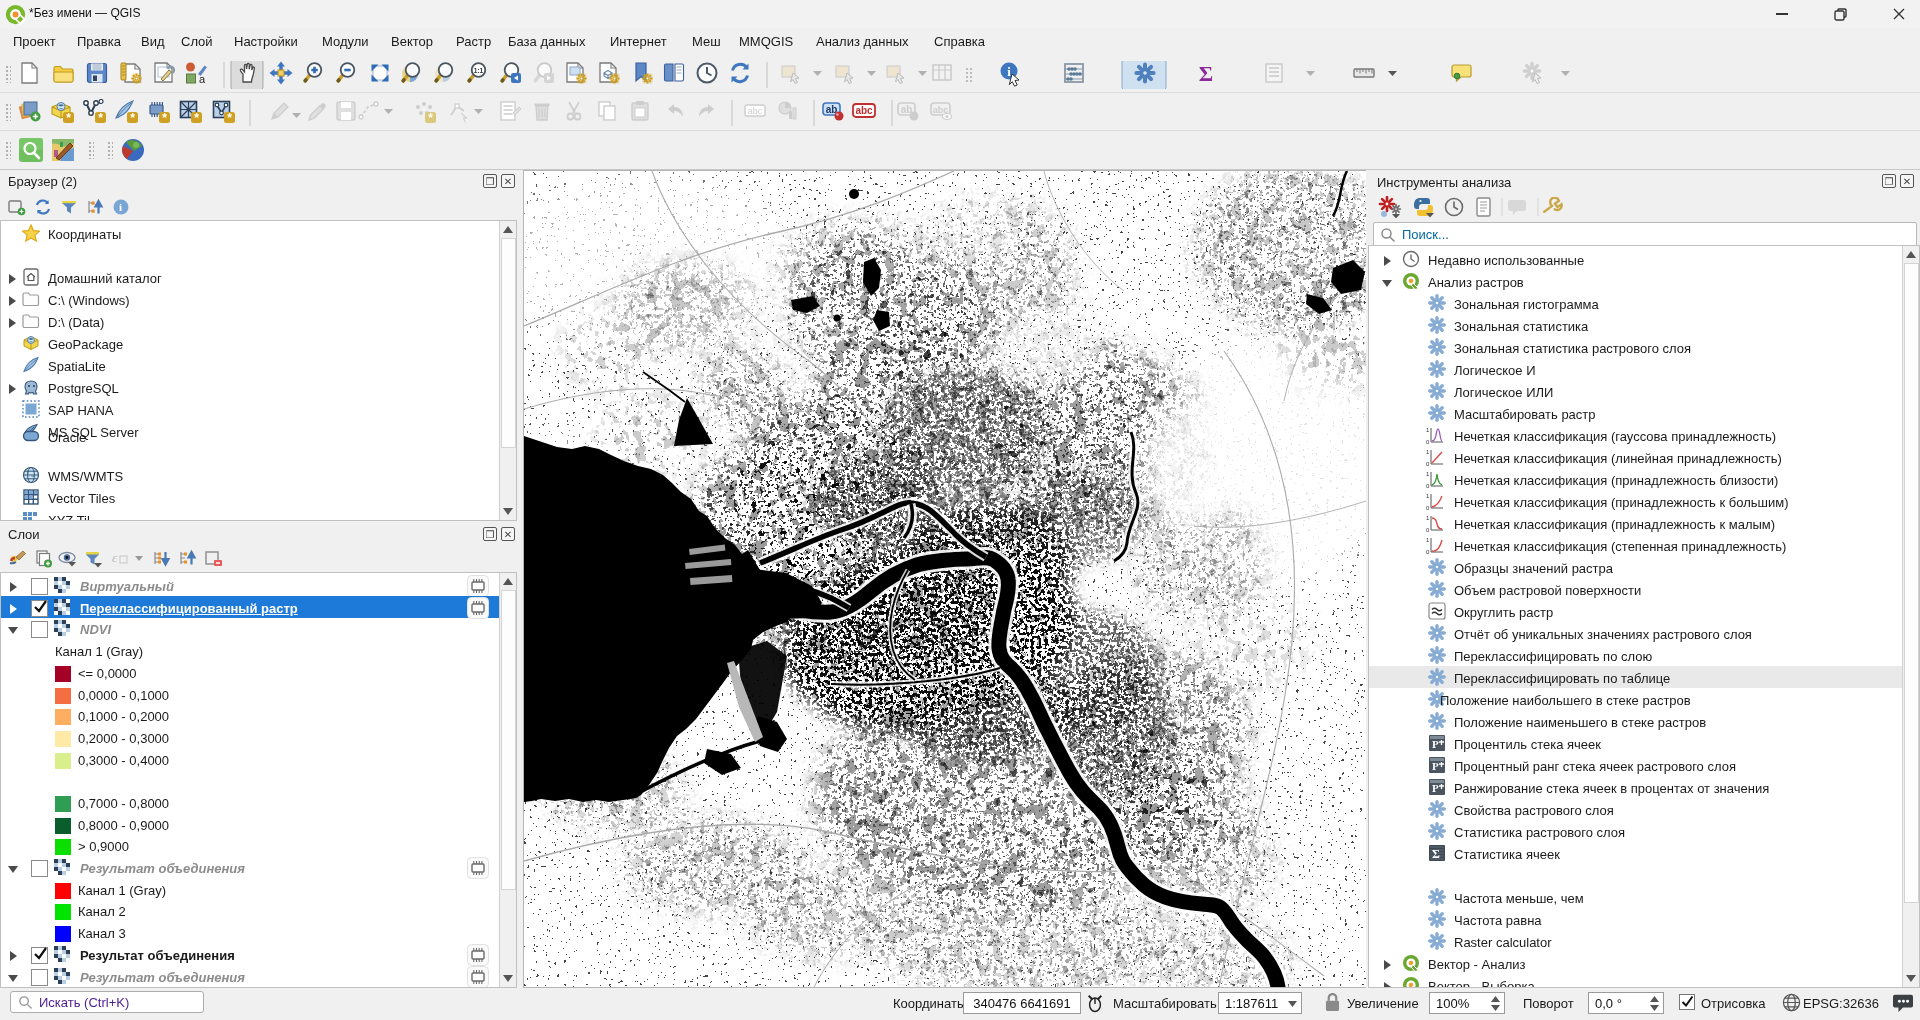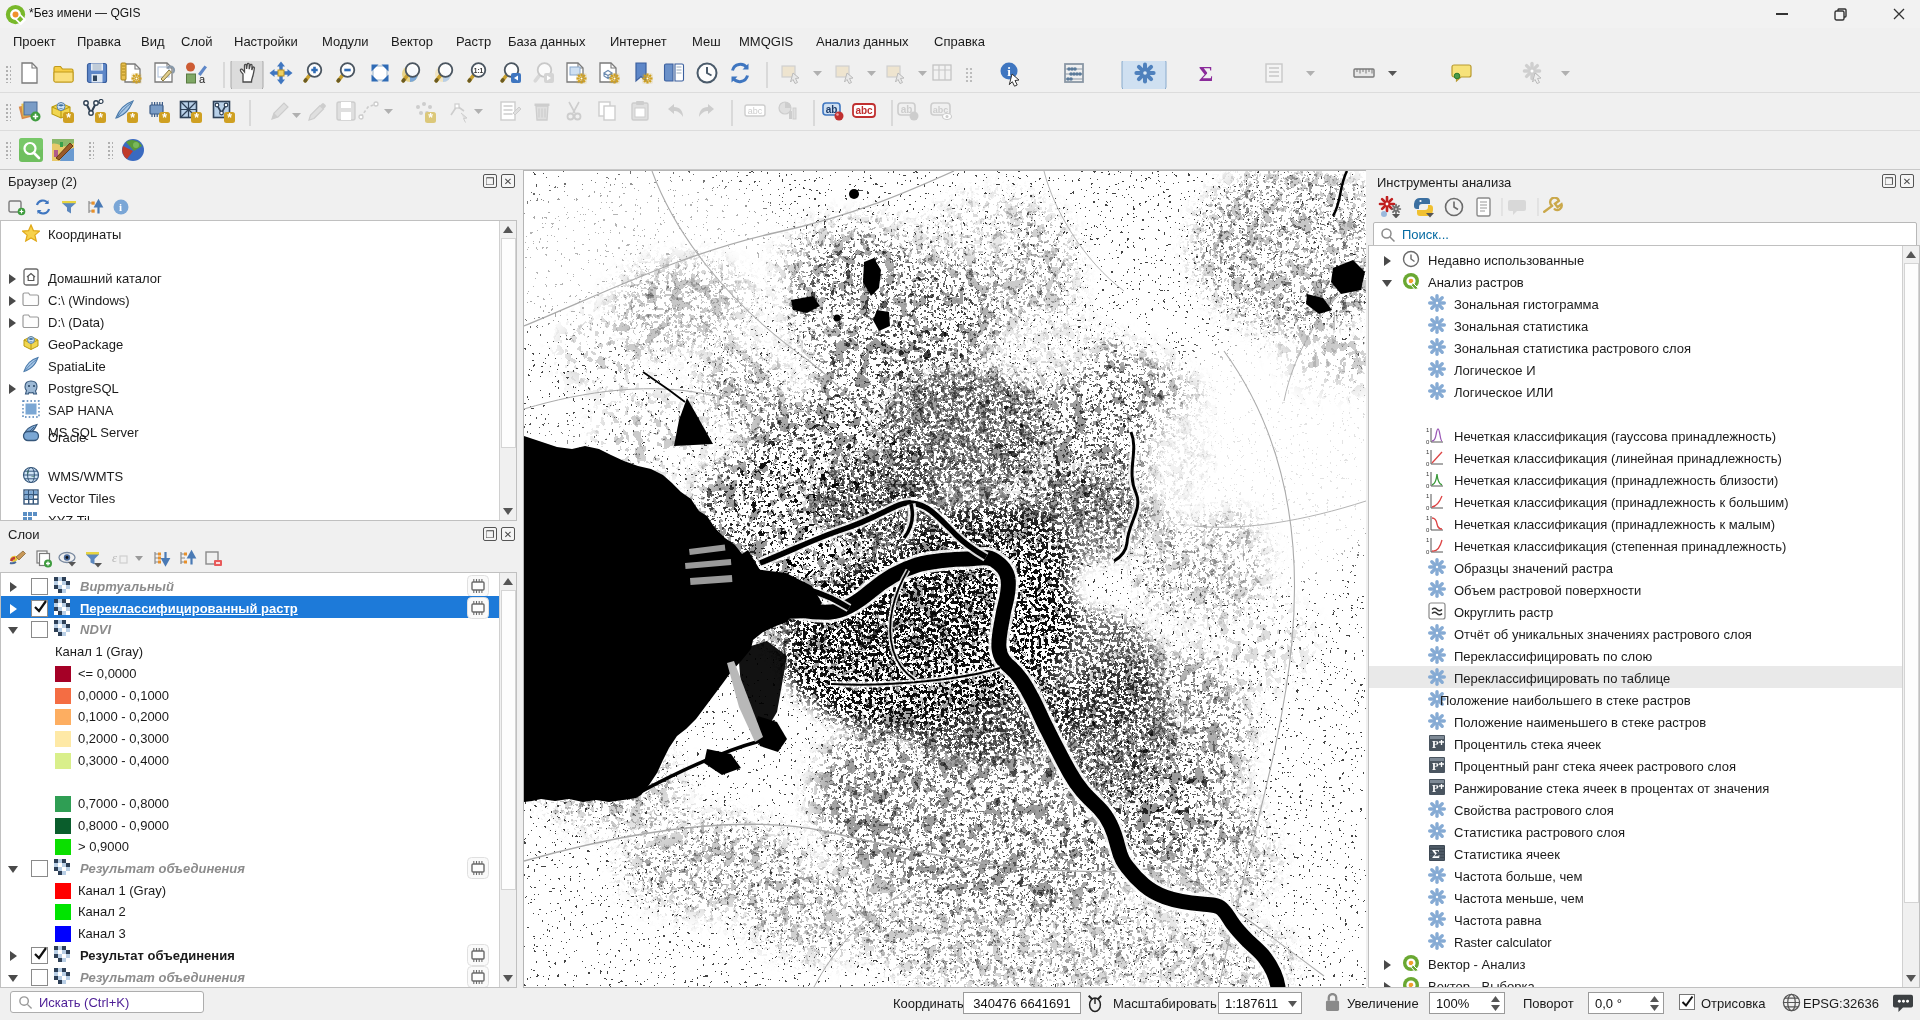--- a/index.html
+++ b/index.html
@@ -1379,266 +1379,266 @@
               <line x1="7.4" y1="10.6" x2="3.8" y2="14.2" stroke="#86abd4" stroke-width="3.4" stroke-linecap="round"></line>
               <line x1="6.8" y1="9.0" x2="1.7" y2="9.0" stroke="#86abd4" stroke-width="3.4" stroke-linecap="round"></line>
               <line x1="7.4" y1="7.4" x2="3.8" y2="3.8" stroke="#86abd4" stroke-width="3.4" stroke-linecap="round"></line>
               <line x1="9.0" y1="6.8" x2="9.0" y2="1.7" stroke="#86abd4" stroke-width="3.4" stroke-linecap="round"></line>
               <line x1="10.6" y1="7.4" x2="14.2" y2="3.8" stroke="#86abd4" stroke-width="3.4" stroke-linecap="round"></line>
               <circle cx="9" cy="9" r="2.6" fill="#86abd4"></circle>
               <circle cx="9" cy="9" r="1.2" fill="#fff"></circle>
             </svg>
             <span class="lbl" style="left:85px">Логическое ИЛИ</span>
           </div>
-          <div class="trow" style="top:180px;width:100%">
-            <svg style="position:absolute;left:57px;top:0px" width="19" height="19" viewBox="0 0 19 19">
-              <text x="0" y="6" font-size="6" fill="#333" font-family="Liberation Sans">1</text>
-              <text x="0" y="18" font-size="6" fill="#333" font-family="Liberation Sans">0</text>
-              <path d="M5 2 V16 H17" fill="none" stroke="#555" stroke-width="1"></path>
-              <path d="M6 15 q3 0 4 -6 q1 -6 2 -6 q1 0 2 6 q1 6 2 6" fill="none" stroke="#9b59b6" stroke-width="1.3"></path>
-            </svg>
-            <span class="lbl" style="left:85px">Нечеткая классификация (гауссова принадлежность)</span>
-          </div>
-          <div class="trow" style="top:202px;width:100%">
-            <svg style="position:absolute;left:57px;top:0px" width="19" height="19" viewBox="0 0 19 19">
-              <text x="0" y="6" font-size="6" fill="#333" font-family="Liberation Sans">1</text>
-              <text x="0" y="18" font-size="6" fill="#333" font-family="Liberation Sans">0</text>
-              <path d="M5 2 V16 H17" fill="none" stroke="#555" stroke-width="1"></path>
-              <path d="M6 15 L16 4" fill="none" stroke="#d44" stroke-width="1.3"></path>
-            </svg>
-            <span class="lbl" style="left:85px">Нечеткая классификация (линейная принадлежность)</span>
-          </div>
-          <div class="trow" style="top:224px;width:100%">
-            <svg style="position:absolute;left:57px;top:0px" width="19" height="19" viewBox="0 0 19 19">
-              <text x="0" y="6" font-size="6" fill="#333" font-family="Liberation Sans">1</text>
-              <text x="0" y="18" font-size="6" fill="#333" font-family="Liberation Sans">0</text>
-              <path d="M5 2 V16 H17" fill="none" stroke="#555" stroke-width="1"></path>
-              <path d="M6 15 q4 -1 5 -11 q1 10 5 11" fill="none" stroke="#3a9a3a" stroke-width="1.3"></path>
-            </svg>
-            <span class="lbl" style="left:85px">Нечеткая классификация (принадлежность близости)</span>
-          </div>
-          <div class="trow" style="top:246px;width:100%">
-            <svg style="position:absolute;left:57px;top:0px" width="19" height="19" viewBox="0 0 19 19">
-              <text x="0" y="6" font-size="6" fill="#333" font-family="Liberation Sans">1</text>
-              <text x="0" y="18" font-size="6" fill="#333" font-family="Liberation Sans">0</text>
-              <path d="M5 2 V16 H17" fill="none" stroke="#555" stroke-width="1"></path>
-              <path d="M6 15 q6 -1 10 -11" fill="none" stroke="#d44" stroke-width="1.3"></path>
-            </svg>
-            <span class="lbl" style="left:85px">Нечеткая классификация (принадлежность к большим)</span>
-          </div>
-          <div class="trow" style="top:268px;width:100%">
-            <svg style="position:absolute;left:57px;top:0px" width="19" height="19" viewBox="0 0 19 19">
-              <text x="0" y="6" font-size="6" fill="#333" font-family="Liberation Sans">1</text>
-              <text x="0" y="18" font-size="6" fill="#333" font-family="Liberation Sans">0</text>
-              <path d="M5 2 V16 H17" fill="none" stroke="#555" stroke-width="1"></path>
-              <path d="M6 4 q4 0 5 6 q1 5 5 5" fill="none" stroke="#d44" stroke-width="1.3"></path>
-            </svg>
-            <span class="lbl" style="left:85px">Нечеткая классификация (принадлежность к малым)</span>
-          </div>
-          <div class="trow" style="top:290px;width:100%">
-            <svg style="position:absolute;left:57px;top:0px" width="19" height="19" viewBox="0 0 19 19">
-              <text x="0" y="6" font-size="6" fill="#333" font-family="Liberation Sans">1</text>
-              <text x="0" y="18" font-size="6" fill="#333" font-family="Liberation Sans">0</text>
-              <path d="M5 2 V16 H17" fill="none" stroke="#555" stroke-width="1"></path>
-              <path d="M6 15 q7 1 10 -11" fill="none" stroke="#d44" stroke-width="1.3"></path>
-            </svg>
-            <span class="lbl" style="left:85px">Нечеткая классификация (степенная принадлежность)</span>
-          </div>
-          <div class="trow" style="top:312px;width:100%">
+          <div class="trow" style="top:158px;width:100%">
             <svg style="position:absolute;left:59px;top:0px" width="18" height="18" viewBox="0 0 18 18">
               <line x1="11.2" y1="9.0" x2="16.3" y2="9.0" stroke="#86abd4" stroke-width="3.4" stroke-linecap="round"></line>
               <line x1="10.6" y1="10.6" x2="14.2" y2="14.2" stroke="#86abd4" stroke-width="3.4" stroke-linecap="round"></line>
               <line x1="9.0" y1="11.2" x2="9.0" y2="16.3" stroke="#86abd4" stroke-width="3.4" stroke-linecap="round"></line>
               <line x1="7.4" y1="10.6" x2="3.8" y2="14.2" stroke="#86abd4" stroke-width="3.4" stroke-linecap="round"></line>
               <line x1="6.8" y1="9.0" x2="1.7" y2="9.0" stroke="#86abd4" stroke-width="3.4" stroke-linecap="round"></line>
               <line x1="7.4" y1="7.4" x2="3.8" y2="3.8" stroke="#86abd4" stroke-width="3.4" stroke-linecap="round"></line>
               <line x1="9.0" y1="6.8" x2="9.0" y2="1.7" stroke="#86abd4" stroke-width="3.4" stroke-linecap="round"></line>
               <line x1="10.6" y1="7.4" x2="14.2" y2="3.8" stroke="#86abd4" stroke-width="3.4" stroke-linecap="round"></line>
               <circle cx="9" cy="9" r="2.6" fill="#86abd4"></circle>
               <circle cx="9" cy="9" r="1.2" fill="#fff"></circle>
             </svg>
-            <span class="lbl" style="left:85px">Образцы значений растра</span>
-          </div>
-          <div class="trow" style="top:334px;width:100%">
+            <span class="lbl" style="left:85px">Масштабировать растр</span>
+          </div>
+          <div class="trow" style="top:180px;width:100%">
+            <svg style="position:absolute;left:57px;top:0px" width="19" height="19" viewBox="0 0 19 19">
+              <text x="0" y="6" font-size="6" fill="#333" font-family="Liberation Sans">1</text>
+              <text x="0" y="18" font-size="6" fill="#333" font-family="Liberation Sans">0</text>
+              <path d="M5 2 V16 H17" fill="none" stroke="#555" stroke-width="1"></path>
+              <path d="M6 15 q3 0 4 -6 q1 -6 2 -6 q1 0 2 6 q1 6 2 6" fill="none" stroke="#9b59b6" stroke-width="1.3"></path>
+            </svg>
+            <span class="lbl" style="left:85px">Нечеткая классификация (гауссова принадлежность)</span>
+          </div>
+          <div class="trow" style="top:202px;width:100%">
+            <svg style="position:absolute;left:57px;top:0px" width="19" height="19" viewBox="0 0 19 19">
+              <text x="0" y="6" font-size="6" fill="#333" font-family="Liberation Sans">1</text>
+              <text x="0" y="18" font-size="6" fill="#333" font-family="Liberation Sans">0</text>
+              <path d="M5 2 V16 H17" fill="none" stroke="#555" stroke-width="1"></path>
+              <path d="M6 15 L16 4" fill="none" stroke="#d44" stroke-width="1.3"></path>
+            </svg>
+            <span class="lbl" style="left:85px">Нечеткая классификация (линейная принадлежность)</span>
+          </div>
+          <div class="trow" style="top:224px;width:100%">
+            <svg style="position:absolute;left:57px;top:0px" width="19" height="19" viewBox="0 0 19 19">
+              <text x="0" y="6" font-size="6" fill="#333" font-family="Liberation Sans">1</text>
+              <text x="0" y="18" font-size="6" fill="#333" font-family="Liberation Sans">0</text>
+              <path d="M5 2 V16 H17" fill="none" stroke="#555" stroke-width="1"></path>
+              <path d="M6 15 q4 -1 5 -11 q1 10 5 11" fill="none" stroke="#3a9a3a" stroke-width="1.3"></path>
+            </svg>
+            <span class="lbl" style="left:85px">Нечеткая классификация (принадлежность близости)</span>
+          </div>
+          <div class="trow" style="top:246px;width:100%">
+            <svg style="position:absolute;left:57px;top:0px" width="19" height="19" viewBox="0 0 19 19">
+              <text x="0" y="6" font-size="6" fill="#333" font-family="Liberation Sans">1</text>
+              <text x="0" y="18" font-size="6" fill="#333" font-family="Liberation Sans">0</text>
+              <path d="M5 2 V16 H17" fill="none" stroke="#555" stroke-width="1"></path>
+              <path d="M6 15 q6 -1 10 -11" fill="none" stroke="#d44" stroke-width="1.3"></path>
+            </svg>
+            <span class="lbl" style="left:85px">Нечеткая классификация (принадлежность к большим)</span>
+          </div>
+          <div class="trow" style="top:268px;width:100%">
+            <svg style="position:absolute;left:57px;top:0px" width="19" height="19" viewBox="0 0 19 19">
+              <text x="0" y="6" font-size="6" fill="#333" font-family="Liberation Sans">1</text>
+              <text x="0" y="18" font-size="6" fill="#333" font-family="Liberation Sans">0</text>
+              <path d="M5 2 V16 H17" fill="none" stroke="#555" stroke-width="1"></path>
+              <path d="M6 4 q4 0 5 6 q1 5 5 5" fill="none" stroke="#d44" stroke-width="1.3"></path>
+            </svg>
+            <span class="lbl" style="left:85px">Нечеткая классификация (принадлежность к малым)</span>
+          </div>
+          <div class="trow" style="top:290px;width:100%">
+            <svg style="position:absolute;left:57px;top:0px" width="19" height="19" viewBox="0 0 19 19">
+              <text x="0" y="6" font-size="6" fill="#333" font-family="Liberation Sans">1</text>
+              <text x="0" y="18" font-size="6" fill="#333" font-family="Liberation Sans">0</text>
+              <path d="M5 2 V16 H17" fill="none" stroke="#555" stroke-width="1"></path>
+              <path d="M6 15 q7 1 10 -11" fill="none" stroke="#d44" stroke-width="1.3"></path>
+            </svg>
+            <span class="lbl" style="left:85px">Нечеткая классификация (степенная принадлежность)</span>
+          </div>
+          <div class="trow" style="top:312px;width:100%">
             <svg style="position:absolute;left:59px;top:0px" width="18" height="18" viewBox="0 0 18 18">
               <line x1="11.2" y1="9.0" x2="16.3" y2="9.0" stroke="#86abd4" stroke-width="3.4" stroke-linecap="round"></line>
               <line x1="10.6" y1="10.6" x2="14.2" y2="14.2" stroke="#86abd4" stroke-width="3.4" stroke-linecap="round"></line>
               <line x1="9.0" y1="11.2" x2="9.0" y2="16.3" stroke="#86abd4" stroke-width="3.4" stroke-linecap="round"></line>
               <line x1="7.4" y1="10.6" x2="3.8" y2="14.2" stroke="#86abd4" stroke-width="3.4" stroke-linecap="round"></line>
               <line x1="6.8" y1="9.0" x2="1.7" y2="9.0" stroke="#86abd4" stroke-width="3.4" stroke-linecap="round"></line>
               <line x1="7.4" y1="7.4" x2="3.8" y2="3.8" stroke="#86abd4" stroke-width="3.4" stroke-linecap="round"></line>
               <line x1="9.0" y1="6.8" x2="9.0" y2="1.7" stroke="#86abd4" stroke-width="3.4" stroke-linecap="round"></line>
               <line x1="10.6" y1="7.4" x2="14.2" y2="3.8" stroke="#86abd4" stroke-width="3.4" stroke-linecap="round"></line>
               <circle cx="9" cy="9" r="2.6" fill="#86abd4"></circle>
               <circle cx="9" cy="9" r="1.2" fill="#fff"></circle>
             </svg>
-            <span class="lbl" style="left:85px">Объем растровой поверхности</span>
-          </div>
-          <div class="trow" style="top:356px;width:100%">
-            <svg style="position:absolute;left:59px;top:0px" width="18" height="18" viewBox="0 0 18 18">
-              <rect x="1" y="1" width="16" height="16" rx="2" fill="#fff" stroke="#888" stroke-width="1.2"></rect>
-              <path d="M4 7.5 q2.5 -2.5 5 0 q2.5 2.5 5 0 M4 11.5 q2.5 -2.5 5 0 q2.5 2.5 5 0" fill="none" stroke="#333" stroke-width="1.5"></path>
-            </svg>
-            <span class="lbl" style="left:85px">Округлить растр</span>
-          </div>
-          <div class="trow" style="top:378px;width:100%">
+            <span class="lbl" style="left:85px">Образцы значений растра</span>
+          </div>
+          <div class="trow" style="top:334px;width:100%">
             <svg style="position:absolute;left:59px;top:0px" width="18" height="18" viewBox="0 0 18 18">
               <line x1="11.2" y1="9.0" x2="16.3" y2="9.0" stroke="#86abd4" stroke-width="3.4" stroke-linecap="round"></line>
               <line x1="10.6" y1="10.6" x2="14.2" y2="14.2" stroke="#86abd4" stroke-width="3.4" stroke-linecap="round"></line>
               <line x1="9.0" y1="11.2" x2="9.0" y2="16.3" stroke="#86abd4" stroke-width="3.4" stroke-linecap="round"></line>
               <line x1="7.4" y1="10.6" x2="3.8" y2="14.2" stroke="#86abd4" stroke-width="3.4" stroke-linecap="round"></line>
               <line x1="6.8" y1="9.0" x2="1.7" y2="9.0" stroke="#86abd4" stroke-width="3.4" stroke-linecap="round"></line>
               <line x1="7.4" y1="7.4" x2="3.8" y2="3.8" stroke="#86abd4" stroke-width="3.4" stroke-linecap="round"></line>
               <line x1="9.0" y1="6.8" x2="9.0" y2="1.7" stroke="#86abd4" stroke-width="3.4" stroke-linecap="round"></line>
               <line x1="10.6" y1="7.4" x2="14.2" y2="3.8" stroke="#86abd4" stroke-width="3.4" stroke-linecap="round"></line>
               <circle cx="9" cy="9" r="2.6" fill="#86abd4"></circle>
               <circle cx="9" cy="9" r="1.2" fill="#fff"></circle>
             </svg>
-            <span class="lbl" style="left:85px">Отчёт об уникальных значениях растрового слоя</span>
-          </div>
-          <div class="trow" style="top:400px;width:100%">
+            <span class="lbl" style="left:85px">Объем растровой поверхности</span>
+          </div>
+          <div class="trow" style="top:356px;width:100%">
+            <svg style="position:absolute;left:59px;top:0px" width="18" height="18" viewBox="0 0 18 18">
+              <rect x="1" y="1" width="16" height="16" rx="2" fill="#fff" stroke="#888" stroke-width="1.2"></rect>
+              <path d="M4 7.5 q2.5 -2.5 5 0 q2.5 2.5 5 0 M4 11.5 q2.5 -2.5 5 0 q2.5 2.5 5 0" fill="none" stroke="#333" stroke-width="1.5"></path>
+            </svg>
+            <span class="lbl" style="left:85px">Округлить растр</span>
+          </div>
+          <div class="trow" style="top:378px;width:100%">
             <svg style="position:absolute;left:59px;top:0px" width="18" height="18" viewBox="0 0 18 18">
               <line x1="11.2" y1="9.0" x2="16.3" y2="9.0" stroke="#86abd4" stroke-width="3.4" stroke-linecap="round"></line>
               <line x1="10.6" y1="10.6" x2="14.2" y2="14.2" stroke="#86abd4" stroke-width="3.4" stroke-linecap="round"></line>
               <line x1="9.0" y1="11.2" x2="9.0" y2="16.3" stroke="#86abd4" stroke-width="3.4" stroke-linecap="round"></line>
               <line x1="7.4" y1="10.6" x2="3.8" y2="14.2" stroke="#86abd4" stroke-width="3.4" stroke-linecap="round"></line>
               <line x1="6.8" y1="9.0" x2="1.7" y2="9.0" stroke="#86abd4" stroke-width="3.4" stroke-linecap="round"></line>
               <line x1="7.4" y1="7.4" x2="3.8" y2="3.8" stroke="#86abd4" stroke-width="3.4" stroke-linecap="round"></line>
               <line x1="9.0" y1="6.8" x2="9.0" y2="1.7" stroke="#86abd4" stroke-width="3.4" stroke-linecap="round"></line>
               <line x1="10.6" y1="7.4" x2="14.2" y2="3.8" stroke="#86abd4" stroke-width="3.4" stroke-linecap="round"></line>
               <circle cx="9" cy="9" r="2.6" fill="#86abd4"></circle>
               <circle cx="9" cy="9" r="1.2" fill="#fff"></circle>
             </svg>
-            <span class="lbl" style="left:85px">Переклассифицировать по слою</span>
-          </div>
-          <div style="position:absolute;left:0;top:420px;width:535px;height:22px;background:#e9e9e9"></div>
-          <div class="trow" style="top:422px;width:100%">
+            <span class="lbl" style="left:85px">Отчёт об уникальных значениях растрового слоя</span>
+          </div>
+          <div class="trow" style="top:400px;width:100%">
             <svg style="position:absolute;left:59px;top:0px" width="18" height="18" viewBox="0 0 18 18">
               <line x1="11.2" y1="9.0" x2="16.3" y2="9.0" stroke="#86abd4" stroke-width="3.4" stroke-linecap="round"></line>
               <line x1="10.6" y1="10.6" x2="14.2" y2="14.2" stroke="#86abd4" stroke-width="3.4" stroke-linecap="round"></line>
               <line x1="9.0" y1="11.2" x2="9.0" y2="16.3" stroke="#86abd4" stroke-width="3.4" stroke-linecap="round"></line>
               <line x1="7.4" y1="10.6" x2="3.8" y2="14.2" stroke="#86abd4" stroke-width="3.4" stroke-linecap="round"></line>
               <line x1="6.8" y1="9.0" x2="1.7" y2="9.0" stroke="#86abd4" stroke-width="3.4" stroke-linecap="round"></line>
               <line x1="7.4" y1="7.4" x2="3.8" y2="3.8" stroke="#86abd4" stroke-width="3.4" stroke-linecap="round"></line>
               <line x1="9.0" y1="6.8" x2="9.0" y2="1.7" stroke="#86abd4" stroke-width="3.4" stroke-linecap="round"></line>
               <line x1="10.6" y1="7.4" x2="14.2" y2="3.8" stroke="#86abd4" stroke-width="3.4" stroke-linecap="round"></line>
               <circle cx="9" cy="9" r="2.6" fill="#86abd4"></circle>
               <circle cx="9" cy="9" r="1.2" fill="#fff"></circle>
             </svg>
-            <span class="lbl" style="left:85px">Переклассифицировать по таблице</span>
-          </div>
-          <div class="trow" style="top:444px;width:100%">
+            <span class="lbl" style="left:85px">Переклассифицировать по слою</span>
+          </div>
+          <div style="position:absolute;left:0;top:420px;width:535px;height:22px;background:#e9e9e9"></div>
+          <div class="trow" style="top:422px;width:100%">
             <svg style="position:absolute;left:59px;top:0px" width="18" height="18" viewBox="0 0 18 18">
               <line x1="11.2" y1="9.0" x2="16.3" y2="9.0" stroke="#86abd4" stroke-width="3.4" stroke-linecap="round"></line>
               <line x1="10.6" y1="10.6" x2="14.2" y2="14.2" stroke="#86abd4" stroke-width="3.4" stroke-linecap="round"></line>
               <line x1="9.0" y1="11.2" x2="9.0" y2="16.3" stroke="#86abd4" stroke-width="3.4" stroke-linecap="round"></line>
               <line x1="7.4" y1="10.6" x2="3.8" y2="14.2" stroke="#86abd4" stroke-width="3.4" stroke-linecap="round"></line>
               <line x1="6.8" y1="9.0" x2="1.7" y2="9.0" stroke="#86abd4" stroke-width="3.4" stroke-linecap="round"></line>
               <line x1="7.4" y1="7.4" x2="3.8" y2="3.8" stroke="#86abd4" stroke-width="3.4" stroke-linecap="round"></line>
               <line x1="9.0" y1="6.8" x2="9.0" y2="1.7" stroke="#86abd4" stroke-width="3.4" stroke-linecap="round"></line>
               <line x1="10.6" y1="7.4" x2="14.2" y2="3.8" stroke="#86abd4" stroke-width="3.4" stroke-linecap="round"></line>
               <circle cx="9" cy="9" r="2.6" fill="#86abd4"></circle>
               <circle cx="9" cy="9" r="1.2" fill="#fff"></circle>
             </svg>
-            <span class="lbl" style="left:71px">Положение наибольшего в стеке растров</span>
-          </div>
-          <div class="trow" style="top:466px;width:100%">
+            <span class="lbl" style="left:85px">Переклассифицировать по таблице</span>
+          </div>
+          <div class="trow" style="top:444px;width:100%">
             <svg style="position:absolute;left:59px;top:0px" width="18" height="18" viewBox="0 0 18 18">
               <line x1="11.2" y1="9.0" x2="16.3" y2="9.0" stroke="#86abd4" stroke-width="3.4" stroke-linecap="round"></line>
               <line x1="10.6" y1="10.6" x2="14.2" y2="14.2" stroke="#86abd4" stroke-width="3.4" stroke-linecap="round"></line>
               <line x1="9.0" y1="11.2" x2="9.0" y2="16.3" stroke="#86abd4" stroke-width="3.4" stroke-linecap="round"></line>
               <line x1="7.4" y1="10.6" x2="3.8" y2="14.2" stroke="#86abd4" stroke-width="3.4" stroke-linecap="round"></line>
               <line x1="6.8" y1="9.0" x2="1.7" y2="9.0" stroke="#86abd4" stroke-width="3.4" stroke-linecap="round"></line>
               <line x1="7.4" y1="7.4" x2="3.8" y2="3.8" stroke="#86abd4" stroke-width="3.4" stroke-linecap="round"></line>
               <line x1="9.0" y1="6.8" x2="9.0" y2="1.7" stroke="#86abd4" stroke-width="3.4" stroke-linecap="round"></line>
               <line x1="10.6" y1="7.4" x2="14.2" y2="3.8" stroke="#86abd4" stroke-width="3.4" stroke-linecap="round"></line>
               <circle cx="9" cy="9" r="2.6" fill="#86abd4"></circle>
               <circle cx="9" cy="9" r="1.2" fill="#fff"></circle>
             </svg>
-            <span class="lbl" style="left:85px">Положение наименьшего в стеке растров</span>
-          </div>
-          <div class="trow" style="top:488px;width:100%">
-            <svg style="position:absolute;left:59px;top:0px" width="18" height="18" viewBox="0 0 18 18">
-              <rect x="1" y="1" width="16" height="16" rx="1" fill="#4a5560"></rect>
-              <rect x="2" y="2" width="14" height="3" fill="#7e8a96"></rect>
-              <text x="4" y="14" font-size="11" font-weight="bold" fill="#fff" font-family="Liberation Serif">P</text>
-              <path d="M11 8 h5 M13.5 6 v5" stroke="#fff" stroke-width="1.3"></path>
-            </svg>
-            <span class="lbl" style="left:85px">Процентиль стека ячеек</span>
-          </div>
-          <div class="trow" style="top:510px;width:100%">
-            <svg style="position:absolute;left:59px;top:0px" width="18" height="18" viewBox="0 0 18 18">
-              <rect x="1" y="1" width="16" height="16" rx="1" fill="#4a5560"></rect>
-              <rect x="2" y="2" width="14" height="3" fill="#7e8a96"></rect>
-              <text x="4" y="14" font-size="11" font-weight="bold" fill="#fff" font-family="Liberation Serif">P</text>
-              <path d="M11 8 h5 M13.5 6 v5" stroke="#fff" stroke-width="1.3"></path>
-            </svg>
-            <span class="lbl" style="left:85px">Процентный ранг стека ячеек растрового слоя</span>
-          </div>
-          <div class="trow" style="top:532px;width:100%">
-            <svg style="position:absolute;left:59px;top:0px" width="18" height="18" viewBox="0 0 18 18">
-              <rect x="1" y="1" width="16" height="16" rx="1" fill="#4a5560"></rect>
-              <rect x="2" y="2" width="14" height="3" fill="#7e8a96"></rect>
-              <text x="4" y="14" font-size="11" font-weight="bold" fill="#fff" font-family="Liberation Serif">P</text>
-              <path d="M11 8 h5 M13.5 6 v5" stroke="#fff" stroke-width="1.3"></path>
-            </svg>
-            <span class="lbl" style="left:85px">Ранжирование стека ячеек в процентах от значения</span>
-          </div>
-          <div class="trow" style="top:554px;width:100%">
+            <span class="lbl" style="left:71px">Положение наибольшего в стеке растров</span>
+          </div>
+          <div class="trow" style="top:466px;width:100%">
             <svg style="position:absolute;left:59px;top:0px" width="18" height="18" viewBox="0 0 18 18">
               <line x1="11.2" y1="9.0" x2="16.3" y2="9.0" stroke="#86abd4" stroke-width="3.4" stroke-linecap="round"></line>
               <line x1="10.6" y1="10.6" x2="14.2" y2="14.2" stroke="#86abd4" stroke-width="3.4" stroke-linecap="round"></line>
               <line x1="9.0" y1="11.2" x2="9.0" y2="16.3" stroke="#86abd4" stroke-width="3.4" stroke-linecap="round"></line>
               <line x1="7.4" y1="10.6" x2="3.8" y2="14.2" stroke="#86abd4" stroke-width="3.4" stroke-linecap="round"></line>
               <line x1="6.8" y1="9.0" x2="1.7" y2="9.0" stroke="#86abd4" stroke-width="3.4" stroke-linecap="round"></line>
               <line x1="7.4" y1="7.4" x2="3.8" y2="3.8" stroke="#86abd4" stroke-width="3.4" stroke-linecap="round"></line>
               <line x1="9.0" y1="6.8" x2="9.0" y2="1.7" stroke="#86abd4" stroke-width="3.4" stroke-linecap="round"></line>
               <line x1="10.6" y1="7.4" x2="14.2" y2="3.8" stroke="#86abd4" stroke-width="3.4" stroke-linecap="round"></line>
               <circle cx="9" cy="9" r="2.6" fill="#86abd4"></circle>
               <circle cx="9" cy="9" r="1.2" fill="#fff"></circle>
             </svg>
-            <span class="lbl" style="left:85px">Свойства растрового слоя</span>
-          </div>
-          <div class="trow" style="top:576px;width:100%">
+            <span class="lbl" style="left:85px">Положение наименьшего в стеке растров</span>
+          </div>
+          <div class="trow" style="top:488px;width:100%">
+            <svg style="position:absolute;left:59px;top:0px" width="18" height="18" viewBox="0 0 18 18">
+              <rect x="1" y="1" width="16" height="16" rx="1" fill="#4a5560"></rect>
+              <rect x="2" y="2" width="14" height="3" fill="#7e8a96"></rect>
+              <text x="4" y="14" font-size="11" font-weight="bold" fill="#fff" font-family="Liberation Serif">P</text>
+              <path d="M11 8 h5 M13.5 6 v5" stroke="#fff" stroke-width="1.3"></path>
+            </svg>
+            <span class="lbl" style="left:85px">Процентиль стека ячеек</span>
+          </div>
+          <div class="trow" style="top:510px;width:100%">
+            <svg style="position:absolute;left:59px;top:0px" width="18" height="18" viewBox="0 0 18 18">
+              <rect x="1" y="1" width="16" height="16" rx="1" fill="#4a5560"></rect>
+              <rect x="2" y="2" width="14" height="3" fill="#7e8a96"></rect>
+              <text x="4" y="14" font-size="11" font-weight="bold" fill="#fff" font-family="Liberation Serif">P</text>
+              <path d="M11 8 h5 M13.5 6 v5" stroke="#fff" stroke-width="1.3"></path>
+            </svg>
+            <span class="lbl" style="left:85px">Процентный ранг стека ячеек растрового слоя</span>
+          </div>
+          <div class="trow" style="top:532px;width:100%">
+            <svg style="position:absolute;left:59px;top:0px" width="18" height="18" viewBox="0 0 18 18">
+              <rect x="1" y="1" width="16" height="16" rx="1" fill="#4a5560"></rect>
+              <rect x="2" y="2" width="14" height="3" fill="#7e8a96"></rect>
+              <text x="4" y="14" font-size="11" font-weight="bold" fill="#fff" font-family="Liberation Serif">P</text>
+              <path d="M11 8 h5 M13.5 6 v5" stroke="#fff" stroke-width="1.3"></path>
+            </svg>
+            <span class="lbl" style="left:85px">Ранжирование стека ячеек в процентах от значения</span>
+          </div>
+          <div class="trow" style="top:554px;width:100%">
             <svg style="position:absolute;left:59px;top:0px" width="18" height="18" viewBox="0 0 18 18">
               <line x1="11.2" y1="9.0" x2="16.3" y2="9.0" stroke="#86abd4" stroke-width="3.4" stroke-linecap="round"></line>
               <line x1="10.6" y1="10.6" x2="14.2" y2="14.2" stroke="#86abd4" stroke-width="3.4" stroke-linecap="round"></line>
               <line x1="9.0" y1="11.2" x2="9.0" y2="16.3" stroke="#86abd4" stroke-width="3.4" stroke-linecap="round"></line>
               <line x1="7.4" y1="10.6" x2="3.8" y2="14.2" stroke="#86abd4" stroke-width="3.4" stroke-linecap="round"></line>
               <line x1="6.8" y1="9.0" x2="1.7" y2="9.0" stroke="#86abd4" stroke-width="3.4" stroke-linecap="round"></line>
               <line x1="7.4" y1="7.4" x2="3.8" y2="3.8" stroke="#86abd4" stroke-width="3.4" stroke-linecap="round"></line>
               <line x1="9.0" y1="6.8" x2="9.0" y2="1.7" stroke="#86abd4" stroke-width="3.4" stroke-linecap="round"></line>
               <line x1="10.6" y1="7.4" x2="14.2" y2="3.8" stroke="#86abd4" stroke-width="3.4" stroke-linecap="round"></line>
               <circle cx="9" cy="9" r="2.6" fill="#86abd4"></circle>
               <circle cx="9" cy="9" r="1.2" fill="#fff"></circle>
             </svg>
-            <span class="lbl" style="left:85px">Статистика растрового слоя</span>
-          </div>
-          <div class="trow" style="top:598px;width:100%">
-            <svg style="position:absolute;left:59px;top:0px" width="18" height="18" viewBox="0 0 18 18">
-              <rect x="1" y="1" width="16" height="16" rx="1" fill="#3e4954"></rect>
-              <path d="M2 3 h14 M2 6 h14 M2 9 h14 M2 12 h14 M2 15 h14" stroke="#5d6a76" stroke-width="1"></path>
-              <text x="4" y="14" font-size="12" font-weight="bold" fill="#fff" font-family="Liberation Serif">Σ</text>
-            </svg>
-            <span class="lbl" style="left:85px">Статистика ячеек</span>
-          </div>
-          <div class="trow" style="top:620px;width:100%">
+            <span class="lbl" style="left:85px">Свойства растрового слоя</span>
+          </div>
+          <div class="trow" style="top:576px;width:100%">
             <svg style="position:absolute;left:59px;top:0px" width="18" height="18" viewBox="0 0 18 18">
               <line x1="11.2" y1="9.0" x2="16.3" y2="9.0" stroke="#86abd4" stroke-width="3.4" stroke-linecap="round"></line>
               <line x1="10.6" y1="10.6" x2="14.2" y2="14.2" stroke="#86abd4" stroke-width="3.4" stroke-linecap="round"></line>
               <line x1="9.0" y1="11.2" x2="9.0" y2="16.3" stroke="#86abd4" stroke-width="3.4" stroke-linecap="round"></line>
               <line x1="7.4" y1="10.6" x2="3.8" y2="14.2" stroke="#86abd4" stroke-width="3.4" stroke-linecap="round"></line>
               <line x1="6.8" y1="9.0" x2="1.7" y2="9.0" stroke="#86abd4" stroke-width="3.4" stroke-linecap="round"></line>
               <line x1="7.4" y1="7.4" x2="3.8" y2="3.8" stroke="#86abd4" stroke-width="3.4" stroke-linecap="round"></line>
               <line x1="9.0" y1="6.8" x2="9.0" y2="1.7" stroke="#86abd4" stroke-width="3.4" stroke-linecap="round"></line>
               <line x1="10.6" y1="7.4" x2="14.2" y2="3.8" stroke="#86abd4" stroke-width="3.4" stroke-linecap="round"></line>
               <circle cx="9" cy="9" r="2.6" fill="#86abd4"></circle>
               <circle cx="9" cy="9" r="1.2" fill="#fff"></circle>
             </svg>
-            <span class="lbl" style="left:85px">Частота больше, чем</span>
+            <span class="lbl" style="left:85px">Статистика растрового слоя</span>
+          </div>
+          <div class="trow" style="top:598px;width:100%">
+            <svg style="position:absolute;left:59px;top:0px" width="18" height="18" viewBox="0 0 18 18">
+              <rect x="1" y="1" width="16" height="16" rx="1" fill="#3e4954"></rect>
+              <path d="M2 3 h14 M2 6 h14 M2 9 h14 M2 12 h14 M2 15 h14" stroke="#5d6a76" stroke-width="1"></path>
+              <text x="4" y="14" font-size="12" font-weight="bold" fill="#fff" font-family="Liberation Serif">Σ</text>
+            </svg>
+            <span class="lbl" style="left:85px">Статистика ячеек</span>
           </div>
           <div class="trow" style="top:642px;width:100%">
             <svg style="position:absolute;left:59px;top:0px" width="18" height="18" viewBox="0 0 18 18">
               <line x1="11.2" y1="9.0" x2="16.3" y2="9.0" stroke="#86abd4" stroke-width="3.4" stroke-linecap="round"></line>
               <line x1="10.6" y1="10.6" x2="14.2" y2="14.2" stroke="#86abd4" stroke-width="3.4" stroke-linecap="round"></line>
               <line x1="9.0" y1="11.2" x2="9.0" y2="16.3" stroke="#86abd4" stroke-width="3.4" stroke-linecap="round"></line>
               <line x1="7.4" y1="10.6" x2="3.8" y2="14.2" stroke="#86abd4" stroke-width="3.4" stroke-linecap="round"></line>
               <line x1="6.8" y1="9.0" x2="1.7" y2="9.0" stroke="#86abd4" stroke-width="3.4" stroke-linecap="round"></line>
               <line x1="7.4" y1="7.4" x2="3.8" y2="3.8" stroke="#86abd4" stroke-width="3.4" stroke-linecap="round"></line>
               <line x1="9.0" y1="6.8" x2="9.0" y2="1.7" stroke="#86abd4" stroke-width="3.4" stroke-linecap="round"></line>

